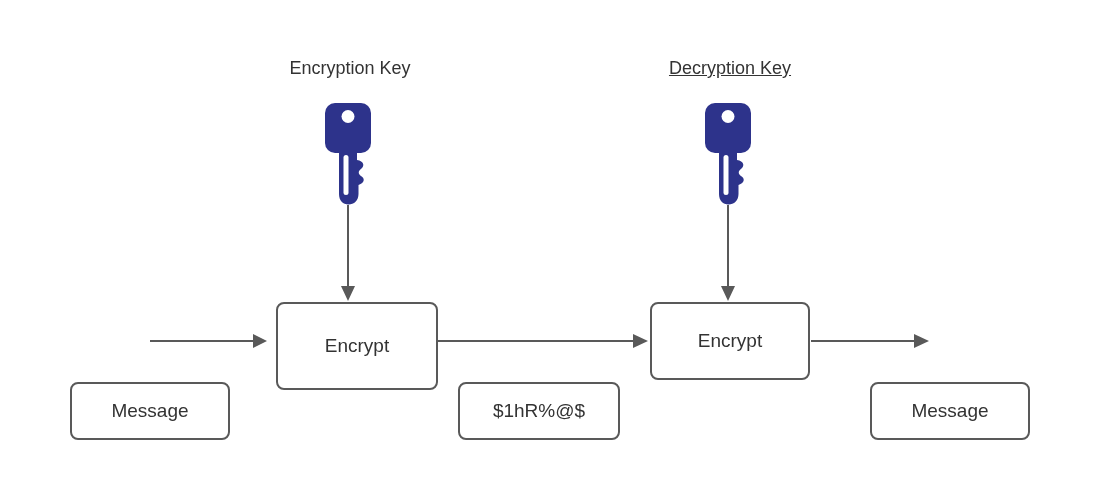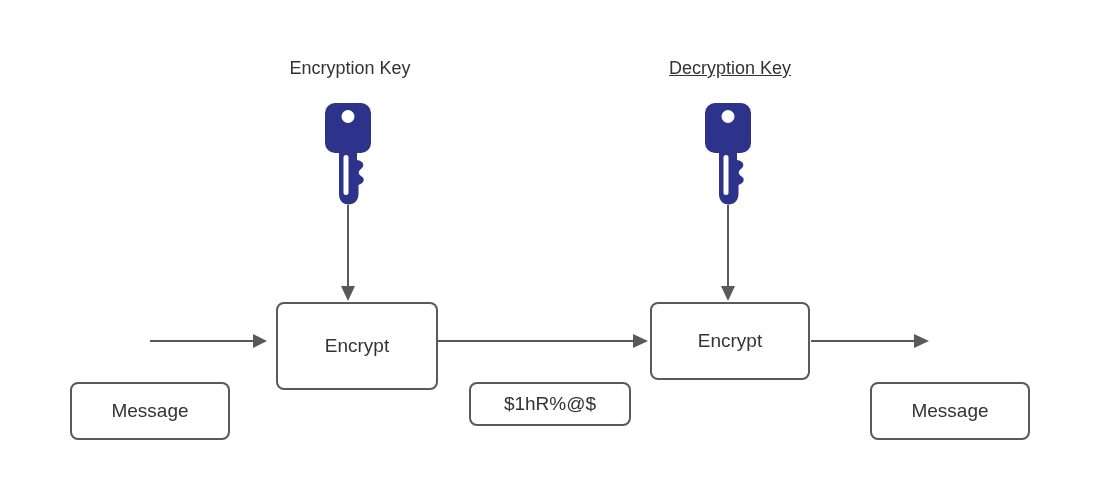--- a/index.html
+++ b/index.html
@@ -41,21 +41,21 @@
     background: #ffffff;
     display: flex;
     align-items: center;
     justify-content: center;
     font-size: 19px;
     color: #333333;
   }
   .node.encrypt { left: 268px; top: 302px; width: 162px; height: 88px; margin-left: 8px; }
   .node.decrypt { left: 650px; top: 302px; width: 160px; height: 78px; }
   .node.msg-in  { left: 70px;  top: 382px; width: 160px; height: 58px; }
-  .node.cipher  { left: 469px; top: 382px; width: 162px; height: 44px; }
+  .node.cipher  { left: 458px; top: 382px; width: 162px; height: 58px; }
   .node.msg-out { left: 870px; top: 382px; width: 160px; height: 58px; }
   .connectors {
     position: absolute;
     left: 0; top: 0;
     width: 1100px;
     height: 484px;
     pointer-events: none;
   }
   .connectors line {
     stroke: #595959;

